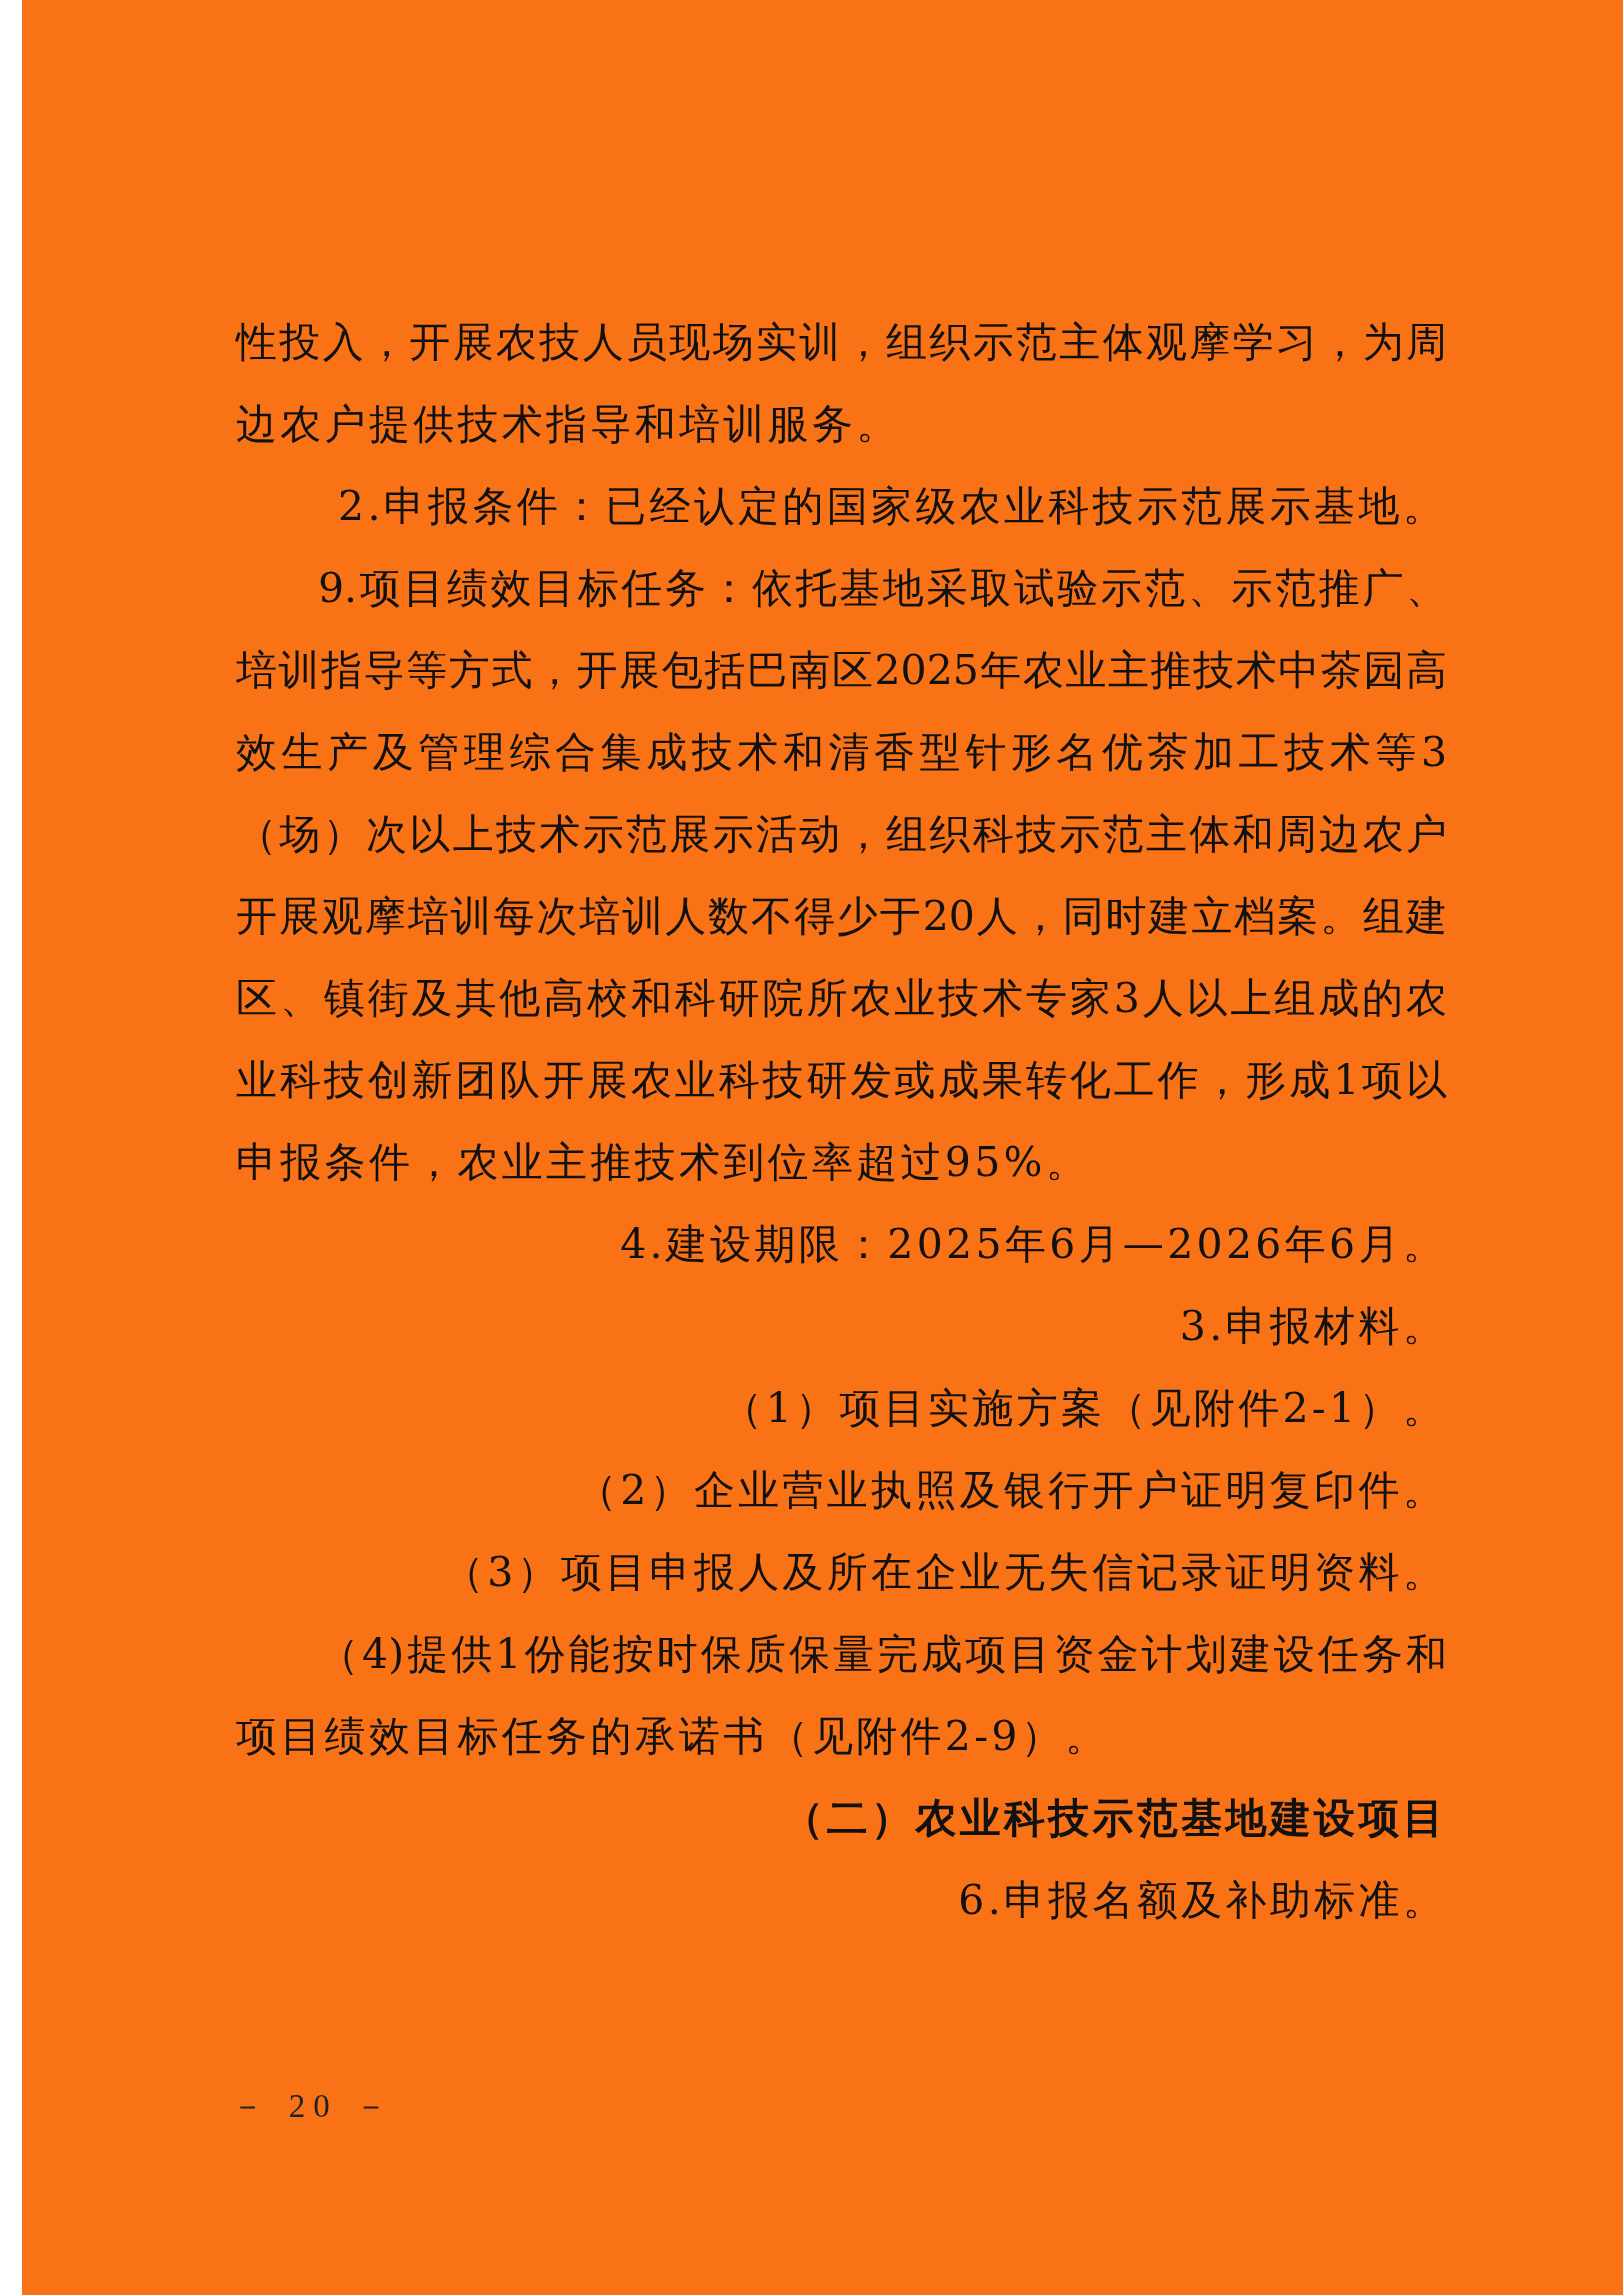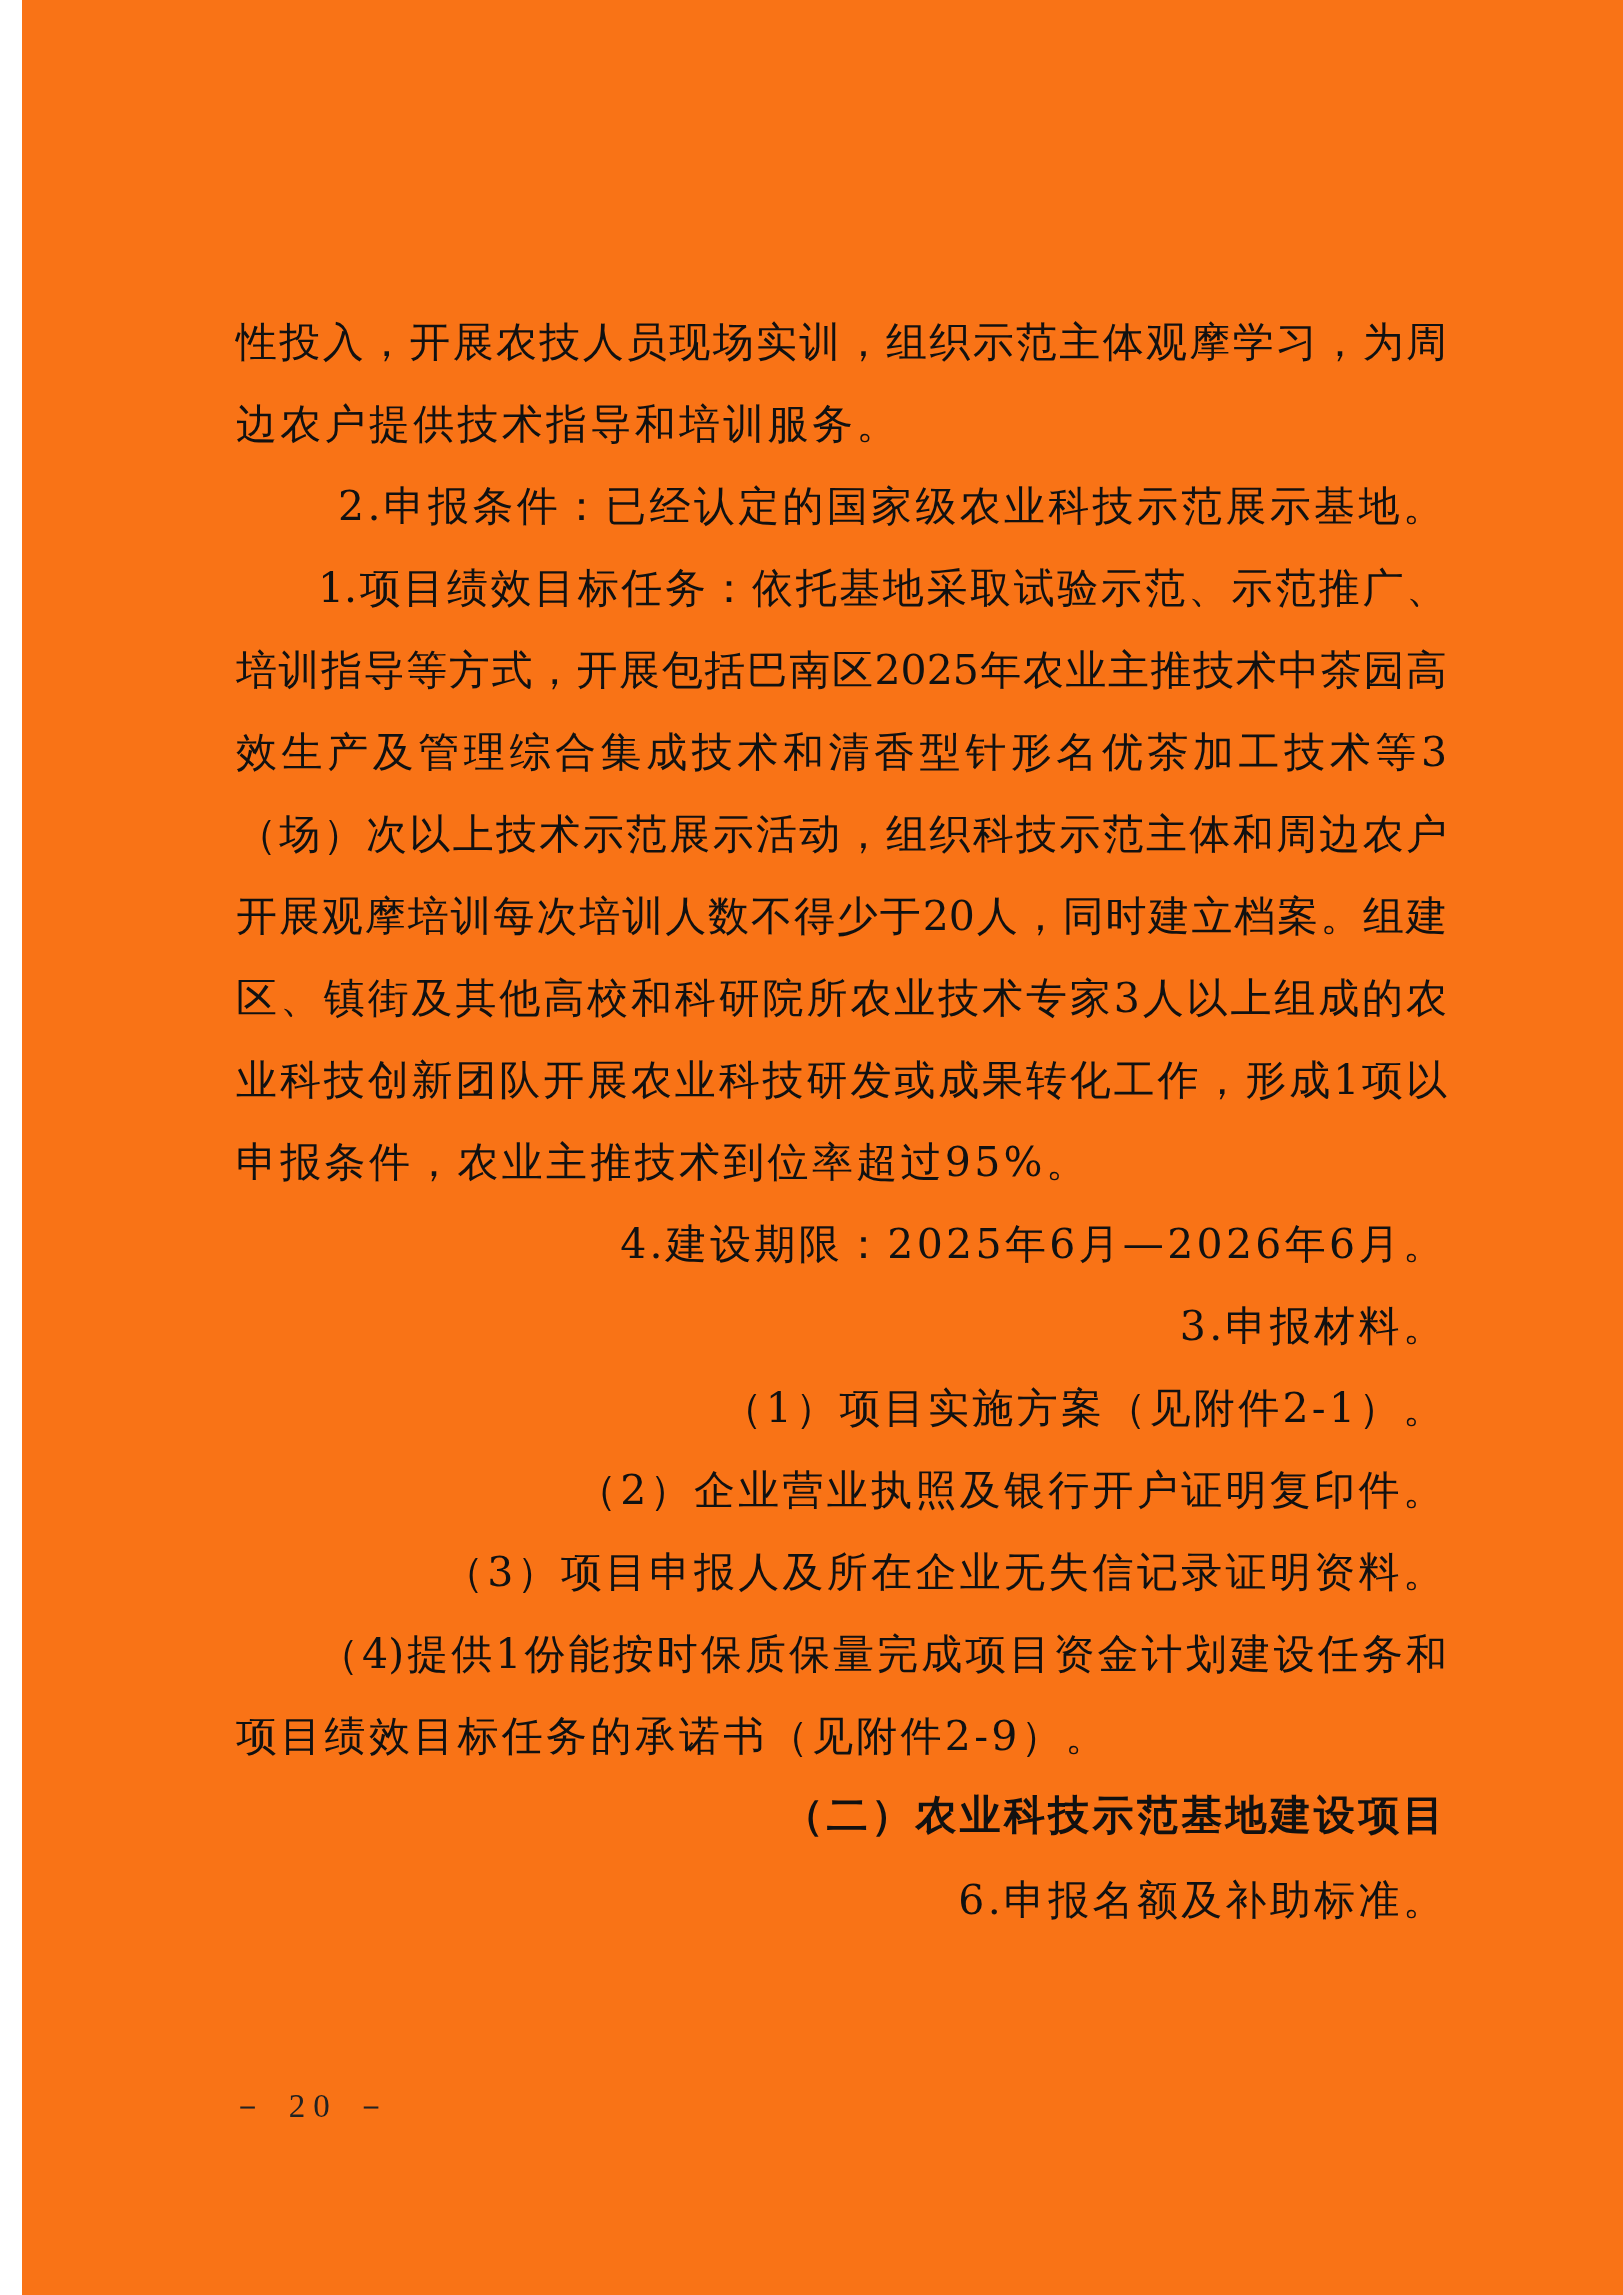--- a/index.html
+++ b/index.html
@@ -39,21 +39,21 @@
   .line.justify {
     text-align: justify;
     text-align-last: justify;
     letter-spacing: 0;
   }
   .line.indent {
     padding-left: 82px;
     text-align: right;
   }
   .line.heading {
-    font-family: Liberation Mono, monospace;
+    font-family: Liberation Serif, serif;
     font-weight: bold;
   }
   .page-number {
     position: absolute;
     left: 209px;
     top: 2084px;
     font-family: Liberation Serif, serif;
     font-size: 33px;
     color: #222222;
     letter-spacing: 8.2px;
@@ -61,21 +61,21 @@
   }
 </style>
 </head>
 <body>
 
 <div class="page">
   <div class="body-text">
     <div class="line justify">性投入，开展农技人员现场实训，组织示范主体观摩学习，为周</div>
     <div class="line">边农户提供技术指导和培训服务。</div>
     <div class="line indent">2.申报条件：已经认定的国家级农业科技示范展示基地。</div>
-    <div class="line indent justify">1.项目绩效目标任务：依托基地采取试验示范、示范推广、</div>
+    <div class="line indent justify">9.项目绩效目标任务：依托基地采取试验示范、示范推广、</div>
     <div class="line justify">培训指导等方式，开展包括巴南区2025年农业主推技术中茶园高</div>
     <div class="line justify">效生产及管理综合集成技术和清香型针形名优茶加工技术等3</div>
     <div class="line justify">（场）次以上技术示范展示活动，组织科技示范主体和周边农户</div>
     <div class="line justify">开展观摩培训每次培训人数不得少于20人，同时建立档案。组建</div>
     <div class="line justify">区、镇街及其他高校和科研院所农业技术专家3人以上组成的农</div>
     <div class="line justify">业科技创新团队开展农业科技研发或成果转化工作，形成1项以</div>
     <div class="line">申报条件，农业主推技术到位率超过95%。</div>
     <div class="line indent">4.建设期限：2025年6月—2026年6月。</div>
     <div class="line indent">3.申报材料。</div>
     <div class="line indent">（1）项目实施方案（见附件2-1）。</div>

